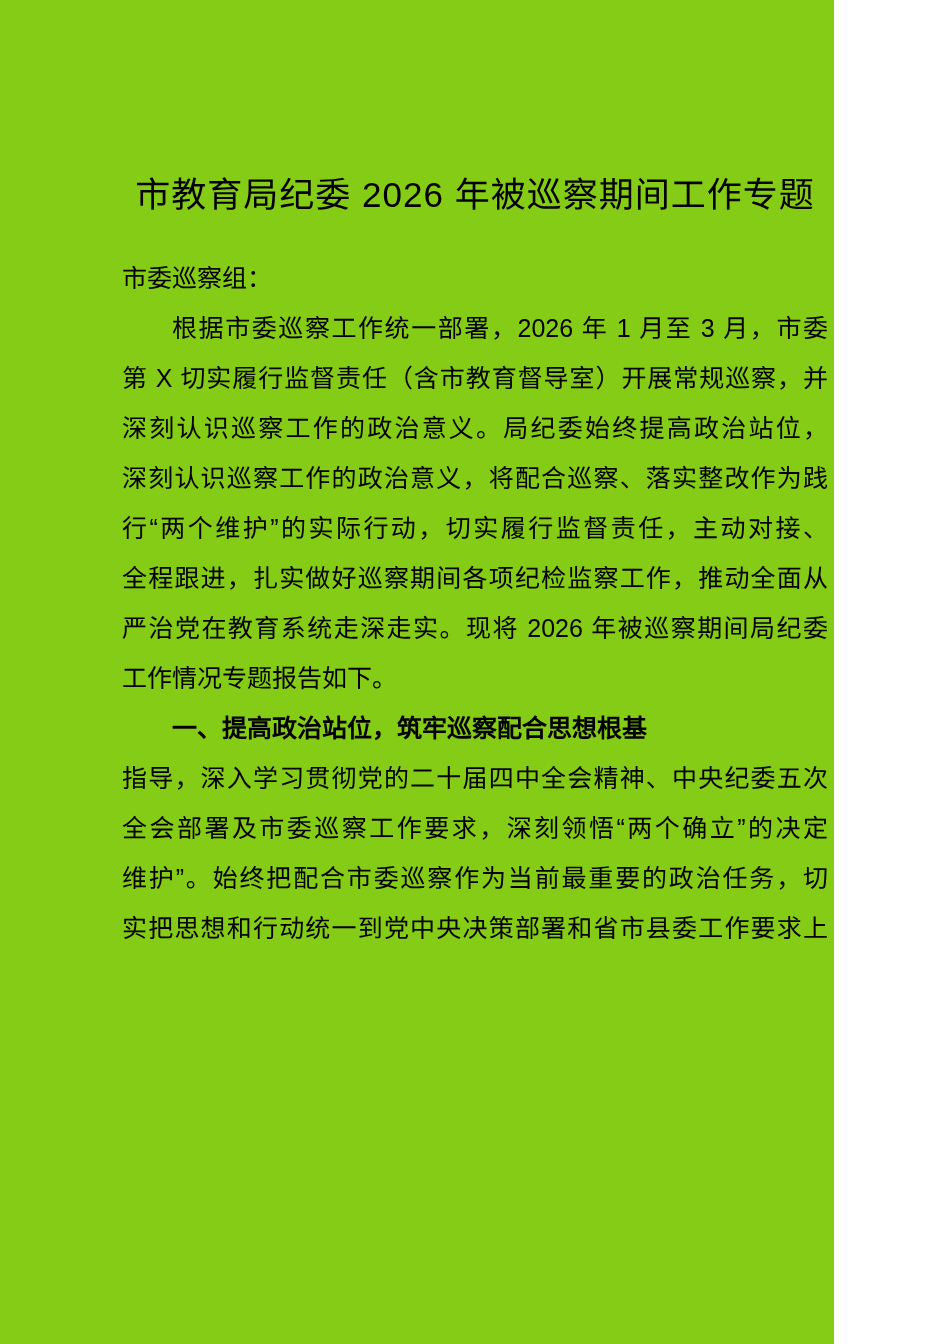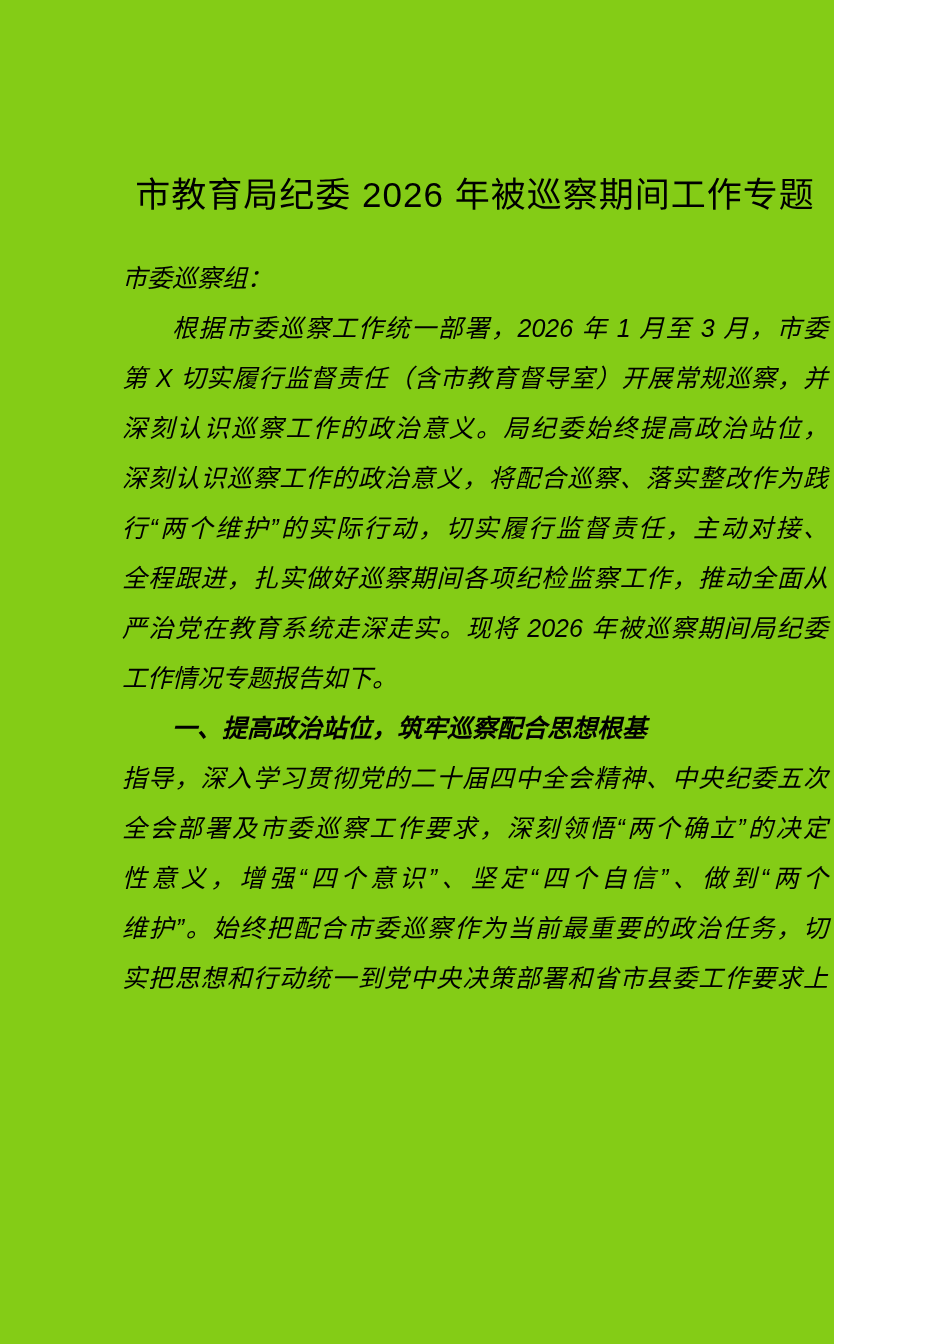--- a/index.html
+++ b/index.html
@@ -34,21 +34,20 @@
     color: #000000;
     letter-spacing: 1px;
   }
   .title-line {
     display: block;
     line-height: 74px;
     white-space: nowrap;
   }
   .doc-body {
     margin-top: 21px;
-    font-style: italic;
   }
   .line {
     font-size: 25px;
     line-height: 50px;
     color: #000000;
     text-align: left;
     white-space: normal;
   }
   .line.justify {
     text-align: justify;
@@ -75,18 +74,17 @@
         <div class="line justify">第 X 切实履行监督责任（含市教育督导室）开展常规巡察，并</div>
         <div class="line justify">深刻认识巡察工作的政治意义。局纪委始终提高政治站位，</div>
         <div class="line justify">深刻认识巡察工作的政治意义，将配合巡察、落实整改作为践</div>
         <div class="line justify">行“两个维护”的实际行动，切实履行监督责任，主动对接、</div>
         <div class="line justify">全程跟进，扎实做好巡察期间各项纪检监察工作，推动全面从</div>
         <div class="line justify">严治党在教育系统走深走实。现将 2026 年被巡察期间局纪委</div>
         <div class="line plain">工作情况专题报告如下。</div>
         <div class="line indent heading">一、提高政治站位，筑牢巡察配合思想根基</div>
         <div class="line justify">指导，深入学习贯彻党的二十届四中全会精神、中央纪委五次</div>
         <div class="line justify">全会部署及市委巡察工作要求，深刻领悟“两个确立”的决定</div>
-        <div class="line justify">性意义，增强“四个意识”、坚定“四个自信”、做到“两个</div>
         <div class="line justify">维护”。始终把配合市委巡察作为当前最重要的政治任务，切</div>
         <div class="line justify">实把思想和行动统一到党中央决策部署和省市县委工作要求上</div>
       </div>
   </div>
 </div>
 
 </body></html>

